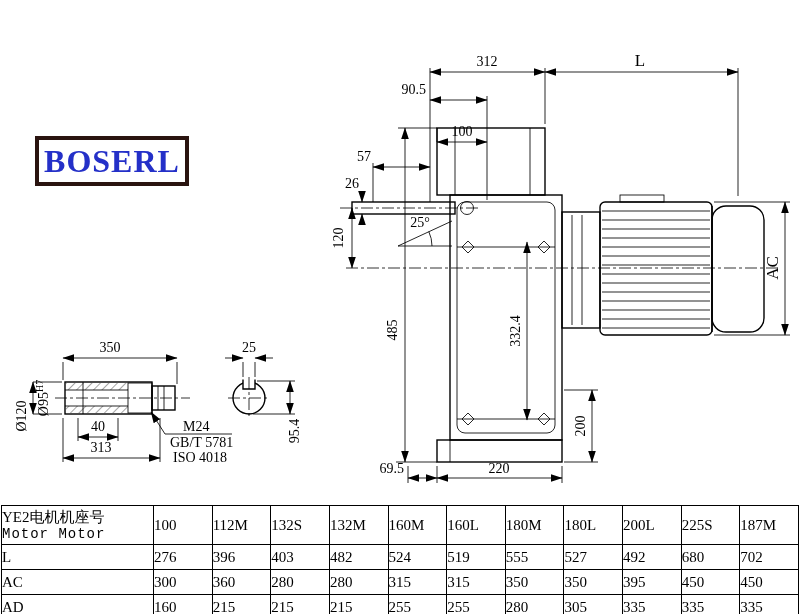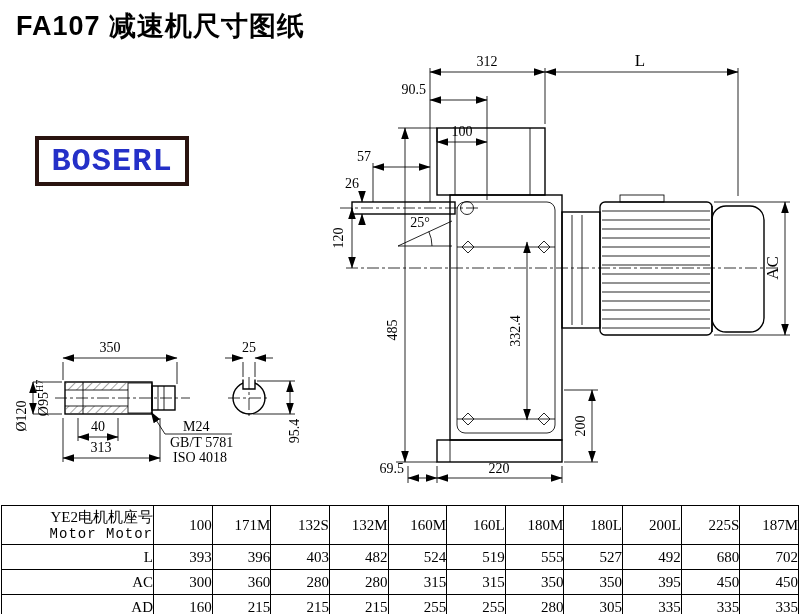--- a/index.html
+++ b/index.html
@@ -3,47 +3,46 @@
 <meta charset="utf-8">
 <style>
   html,body { margin:0; padding:0; background:#fff; }
   .page { position:relative; width:800px; height:614px; background:#fff; overflow:hidden;
           font-family:"Liberation Sans", sans-serif; }
   .title { position:absolute; left:16px; top:8px; font-size:27px; font-weight:bold; color:#000;
            letter-spacing:1px; }
   .logo { position:absolute; left:35px; top:136px; width:148px; height:44px;
           border:3px solid #2a1410; display:flex; align-items:center; justify-content:center;
           box-shadow: inset 0 0 0 1px #2a1410; }
-  .logo span { font-family:Liberation Mono, monospace; font-weight:bold; font-size:32px;
+  .logo span { font-family:Liberation Serif, serif; font-weight:bold; font-size:32px;
                color:#2430c8; letter-spacing:1px; }
   .drawing-svg { position:absolute; left:0; top:50px; }
 
   svg .part { fill:none; stroke:#000; stroke-width:1.4; }
   svg .thin { fill:none; stroke:#000; stroke-width:0.85; }
   svg .cl   { fill:none; stroke:#000; stroke-width:0.8; stroke-dasharray:12 3 3 3; }
   svg .dim  { fill:none; stroke:#000; stroke-width:0.85; }
   svg .dl   { marker-start:url(#arr); marker-end:url(#arr); }
   svg .dle  { marker-end:url(#arr); }
   svg text  { fill:#000; font-family:"Liberation Serif", serif; font-size:14px; }
   svg text.big { font-size:17px; }
 
   table.dims { position:absolute; left:1px; top:505px; width:798px; border-collapse:collapse;
                table-layout:fixed; font-family:"Liberation Serif", serif; font-size:15px; color:#000; }
-  table.dims td { border:1px solid #000; text-align:right; vertical-align:middle; padding:0; }
+  table.dims td { border:1px solid #000; text-align:left; vertical-align:middle; padding:0; }
   table.dims tr.hdr td { height:38px; }
   table.dims tr.row td { height:24px; }
   .hdr-cn { font-size:15px; line-height:18px; }
   .hdr-en { font-family:"Liberation Mono", monospace; font-size:14px; line-height:17px; letter-spacing:1px; }
 </style>
 </head>
 <body>
 
 <div class="page">
 
-  <div class="title">FA107 减速机尺寸图纸</div>
 
   <div class="logo">
     <span>BOSERL</span>
   </div>
 
   <svg class="drawing-svg" width="800" height="455" viewBox="0 0 800 455">
     <defs>
       <marker id="arr" markerWidth="12" markerHeight="10" refX="11" refY="5" orient="auto-start-reverse" markerUnits="userSpaceOnUse">
         <path d="M0,1.2 L11.5,5 L0,8.8 Z" fill="#000"></path>
       </marker>
@@ -233,34 +232,34 @@
       <col style="width:152px">
       <col span="11">
     </colgroup>
     <tbody>
       <tr class="hdr">
         <td>
           <div class="hdr-cn">YE2电机机座号</div>
           <div class="hdr-en">Motor Motor</div>
         </td>
       <td>100</td>
-          <td>171M</td>
+          <td>112M</td>
           <td>132S</td>
           <td>132M</td>
           <td>160M</td>
           <td>160L</td>
           <td>180M</td>
           <td>180L</td>
           <td>200L</td>
           <td>225S</td>
           <td>187M</td>
         </tr>
     <tr class="row">
           <td>L</td>
-          <td>393</td>
+          <td>276</td>
           <td>396</td>
           <td>403</td>
           <td>482</td>
           <td>524</td>
           <td>519</td>
           <td>555</td>
           <td>527</td>
           <td>492</td>
           <td>680</td>
           <td>702</td>

